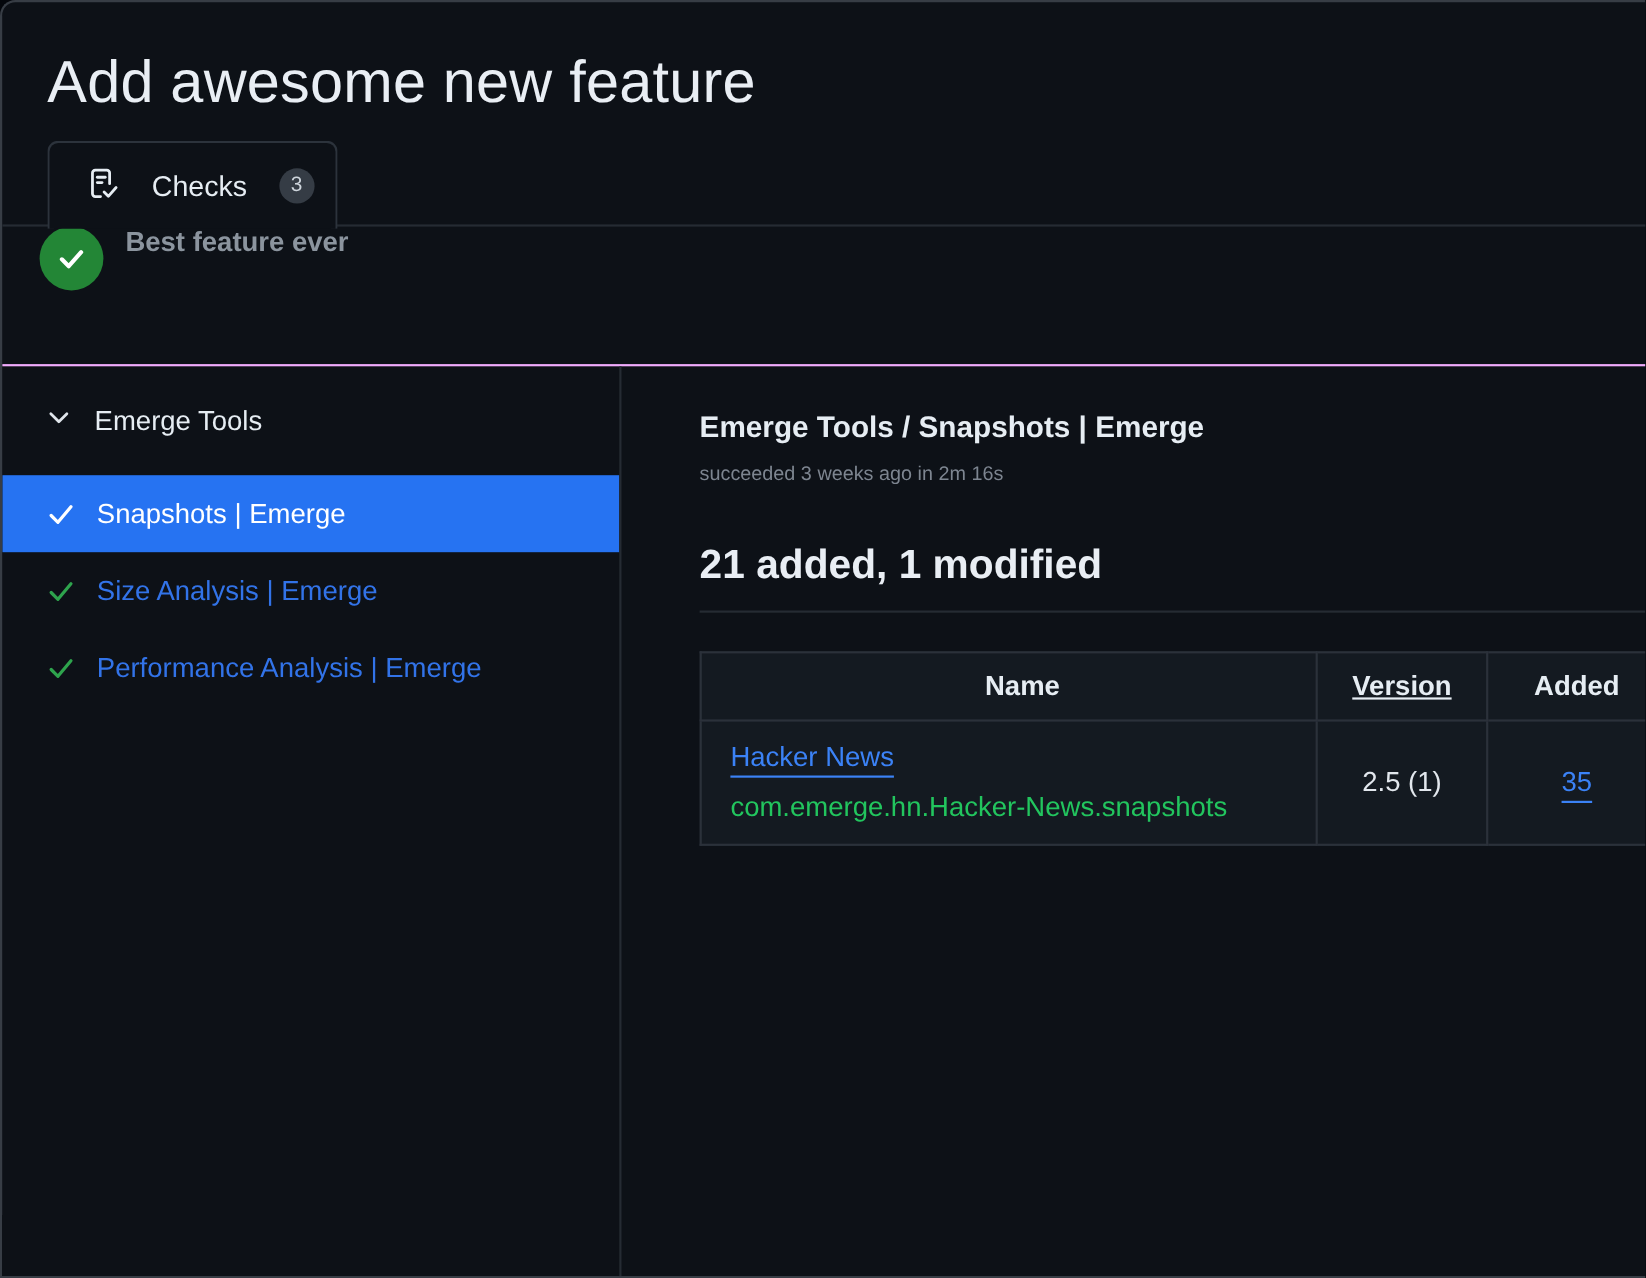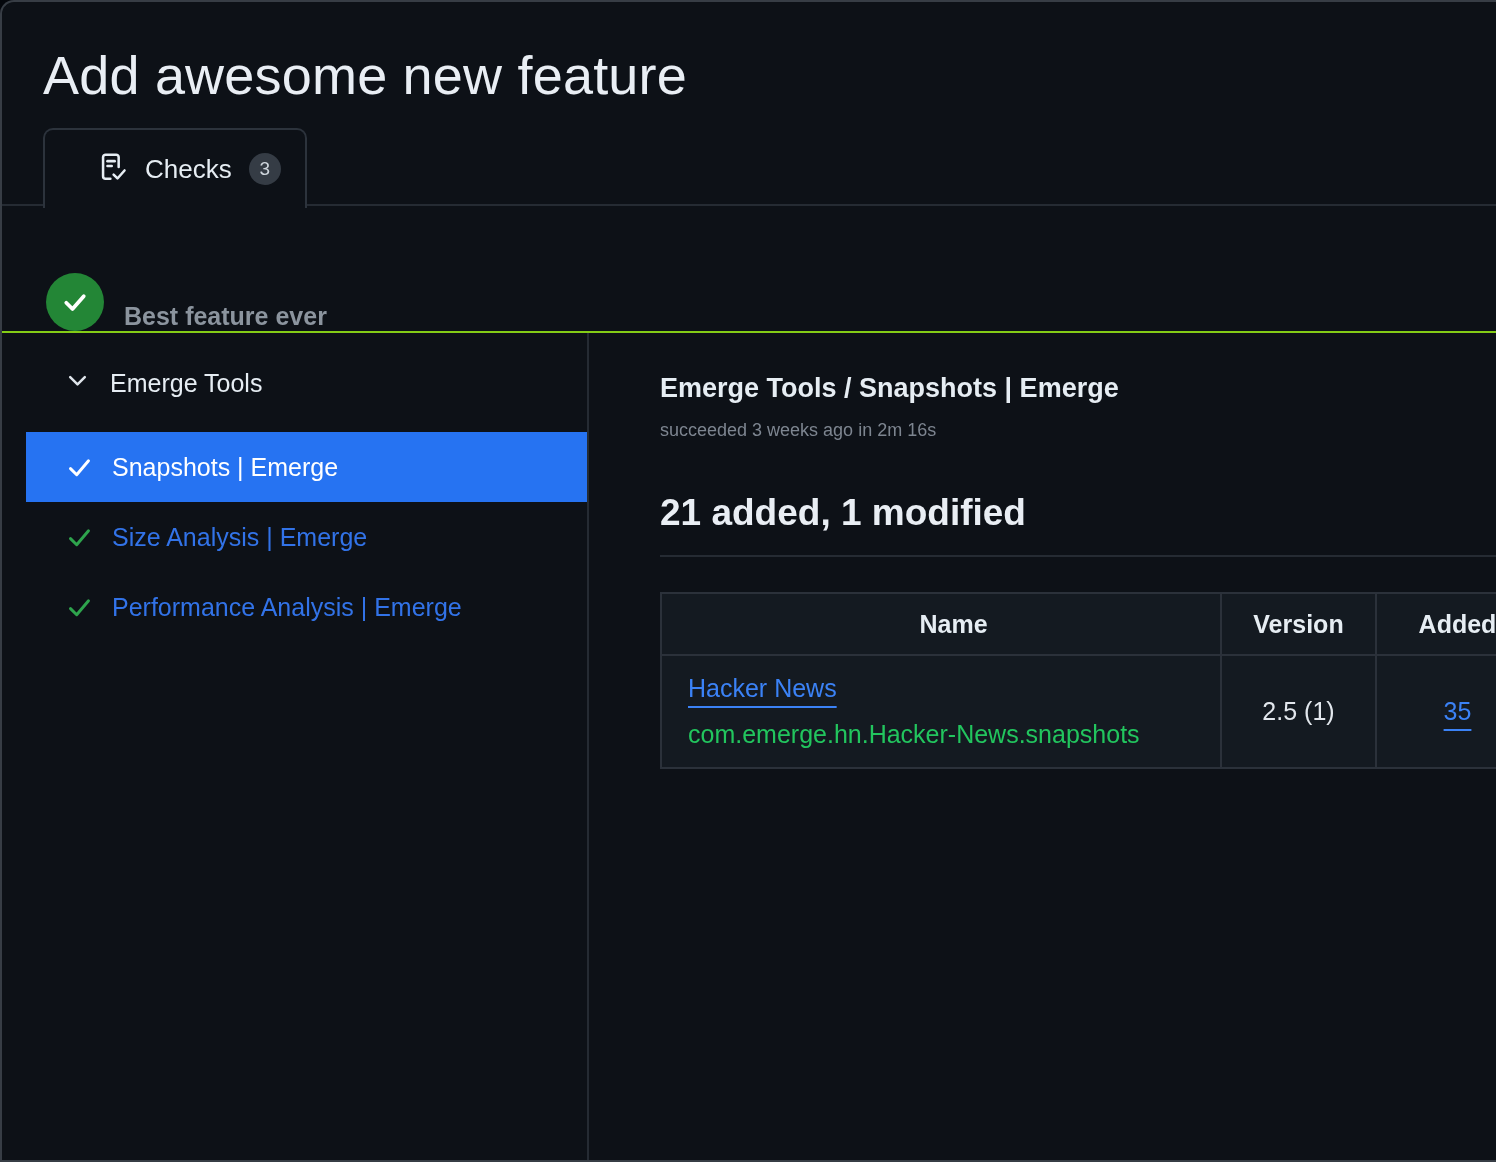--- a/index.html
+++ b/index.html
@@ -30,53 +30,53 @@
     line-height: 1.15;
   }
   .tabrow { position: relative; margin-top: 22px; height: 78px; }
   .tabrow-line {
     position: absolute; left: -41px; right: -2px; bottom: 0;
     height: 2px; background: #252b33;
   }
   .tab {
     position: absolute; left: 0; top: 0; bottom: -2px;
     width: 264px;
-    display: flex; align-items: center; gap: 17px;
-    padding-left: 51px;
+    display: flex; align-items: center; gap: 29px;
+    padding-left: 32px;
     background: #0d1117;
     border: 2px solid #2c333c; border-bottom: none;
     border-radius: 10px 10px 0 0;
     z-index: 2; cursor: pointer;
   }
   .tab-label { font-size: 26px; color: #e6edf3; }
   .badge {
     min-width: 32px; height: 32px; padding: 0 8px;
     border-radius: 16px;
     background: #353c45; color: #ced5dc;
     display: flex; align-items: center; justify-content: center;
     font-size: 19px;
   }
 
   
   .banner {
     flex: 0 0 127px;
-    display: flex; align-items: flex-end; gap: 20px;
-    padding-left: 44px;
-    border-bottom: 2px solid #84cc16;
+    display: flex; align-items: flex-start; gap: 20px;
+    padding-left: 34px;
+    border-bottom: 2px solid #f0abfc;
   }
   .big-check {
     width: 58px; height: 58px; border-radius: 50%;
     background: #238636;
     display: flex; align-items: center; justify-content: center;
     flex: 0 0 auto;
   }
   .banner-label { font-size: 25px; font-weight: 600; color: #8b949e; }
 
   
-  .split { flex: 1; display: flex; min-height: 0; margin-left: 24px; }
+  .split { flex: 1; display: flex; min-height: 0; }
   .sidebar {
     width: 563px; flex: 0 0 563px;
     border-right: 2px solid #252b33;
     padding-top: 24px;
     overflow: hidden;
   }
   .group-row {
     height: 52px;
     display: flex; align-items: center; gap: 19px;
     padding-left: 38px;
@@ -121,21 +121,21 @@
     table-layout: fixed;
     width: 878px;
   }
   table.results th, table.results td { border: 2px solid #2b313a; }
   table.results th {
     height: 62px;
     font-size: 25px; font-weight: 700; color: #e6edf3;
     text-align: center;
   }
   th.col-name { width: 560px; text-align: left; padding-left: 26px; border-radius: 16px; }
-  th.col-version { width: 155px; }
+  th.col-version { width: 155px; text-decoration: underline; }
   th.col-added { width: 163px; }
   table.results td { height: 110px; }
   td.name-cell { padding: 18px 20px 18px 26px; vertical-align: middle; }
   a.name-link {
     color: #3b82f6; font-size: 25px; text-decoration: underline;
     text-decoration-thickness: 2px; text-underline-offset: 9px;
     cursor: pointer;
   }
   .name-sub { margin-top: 17px; font-size: 25px; color: #22c55e; }
   td.center-cell { text-align: center; font-size: 25px; color: #e2e7ed; }

